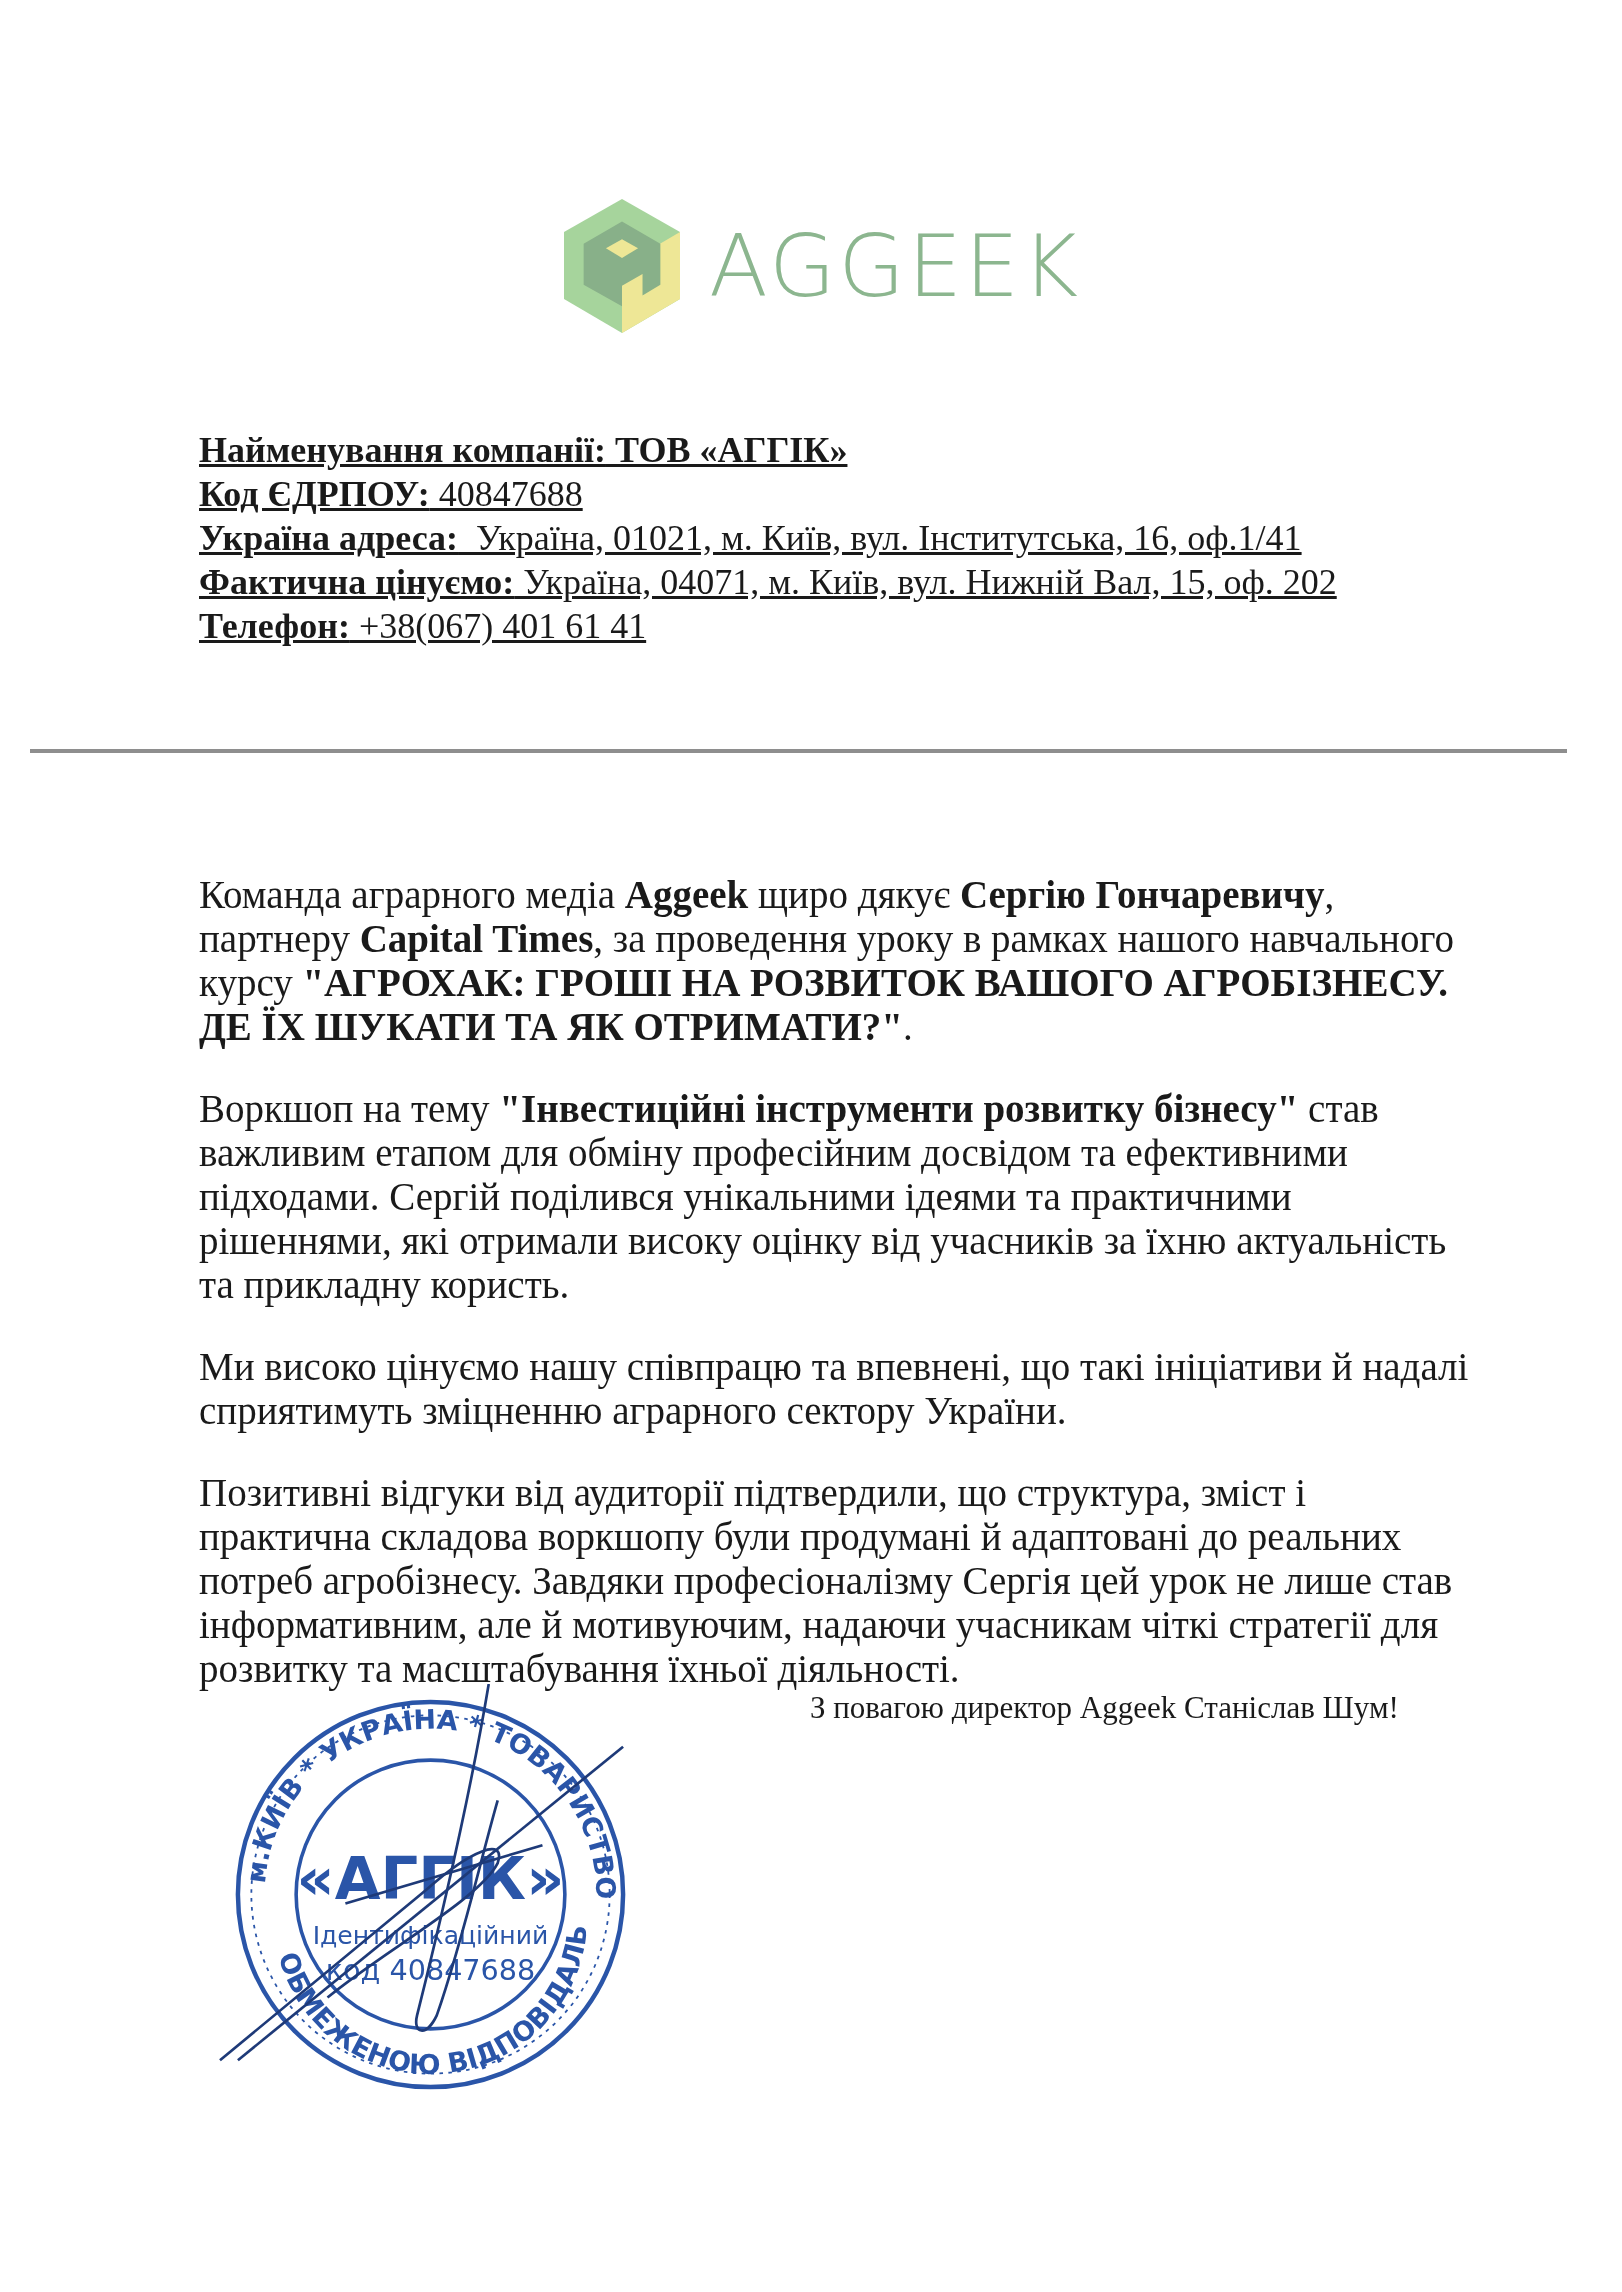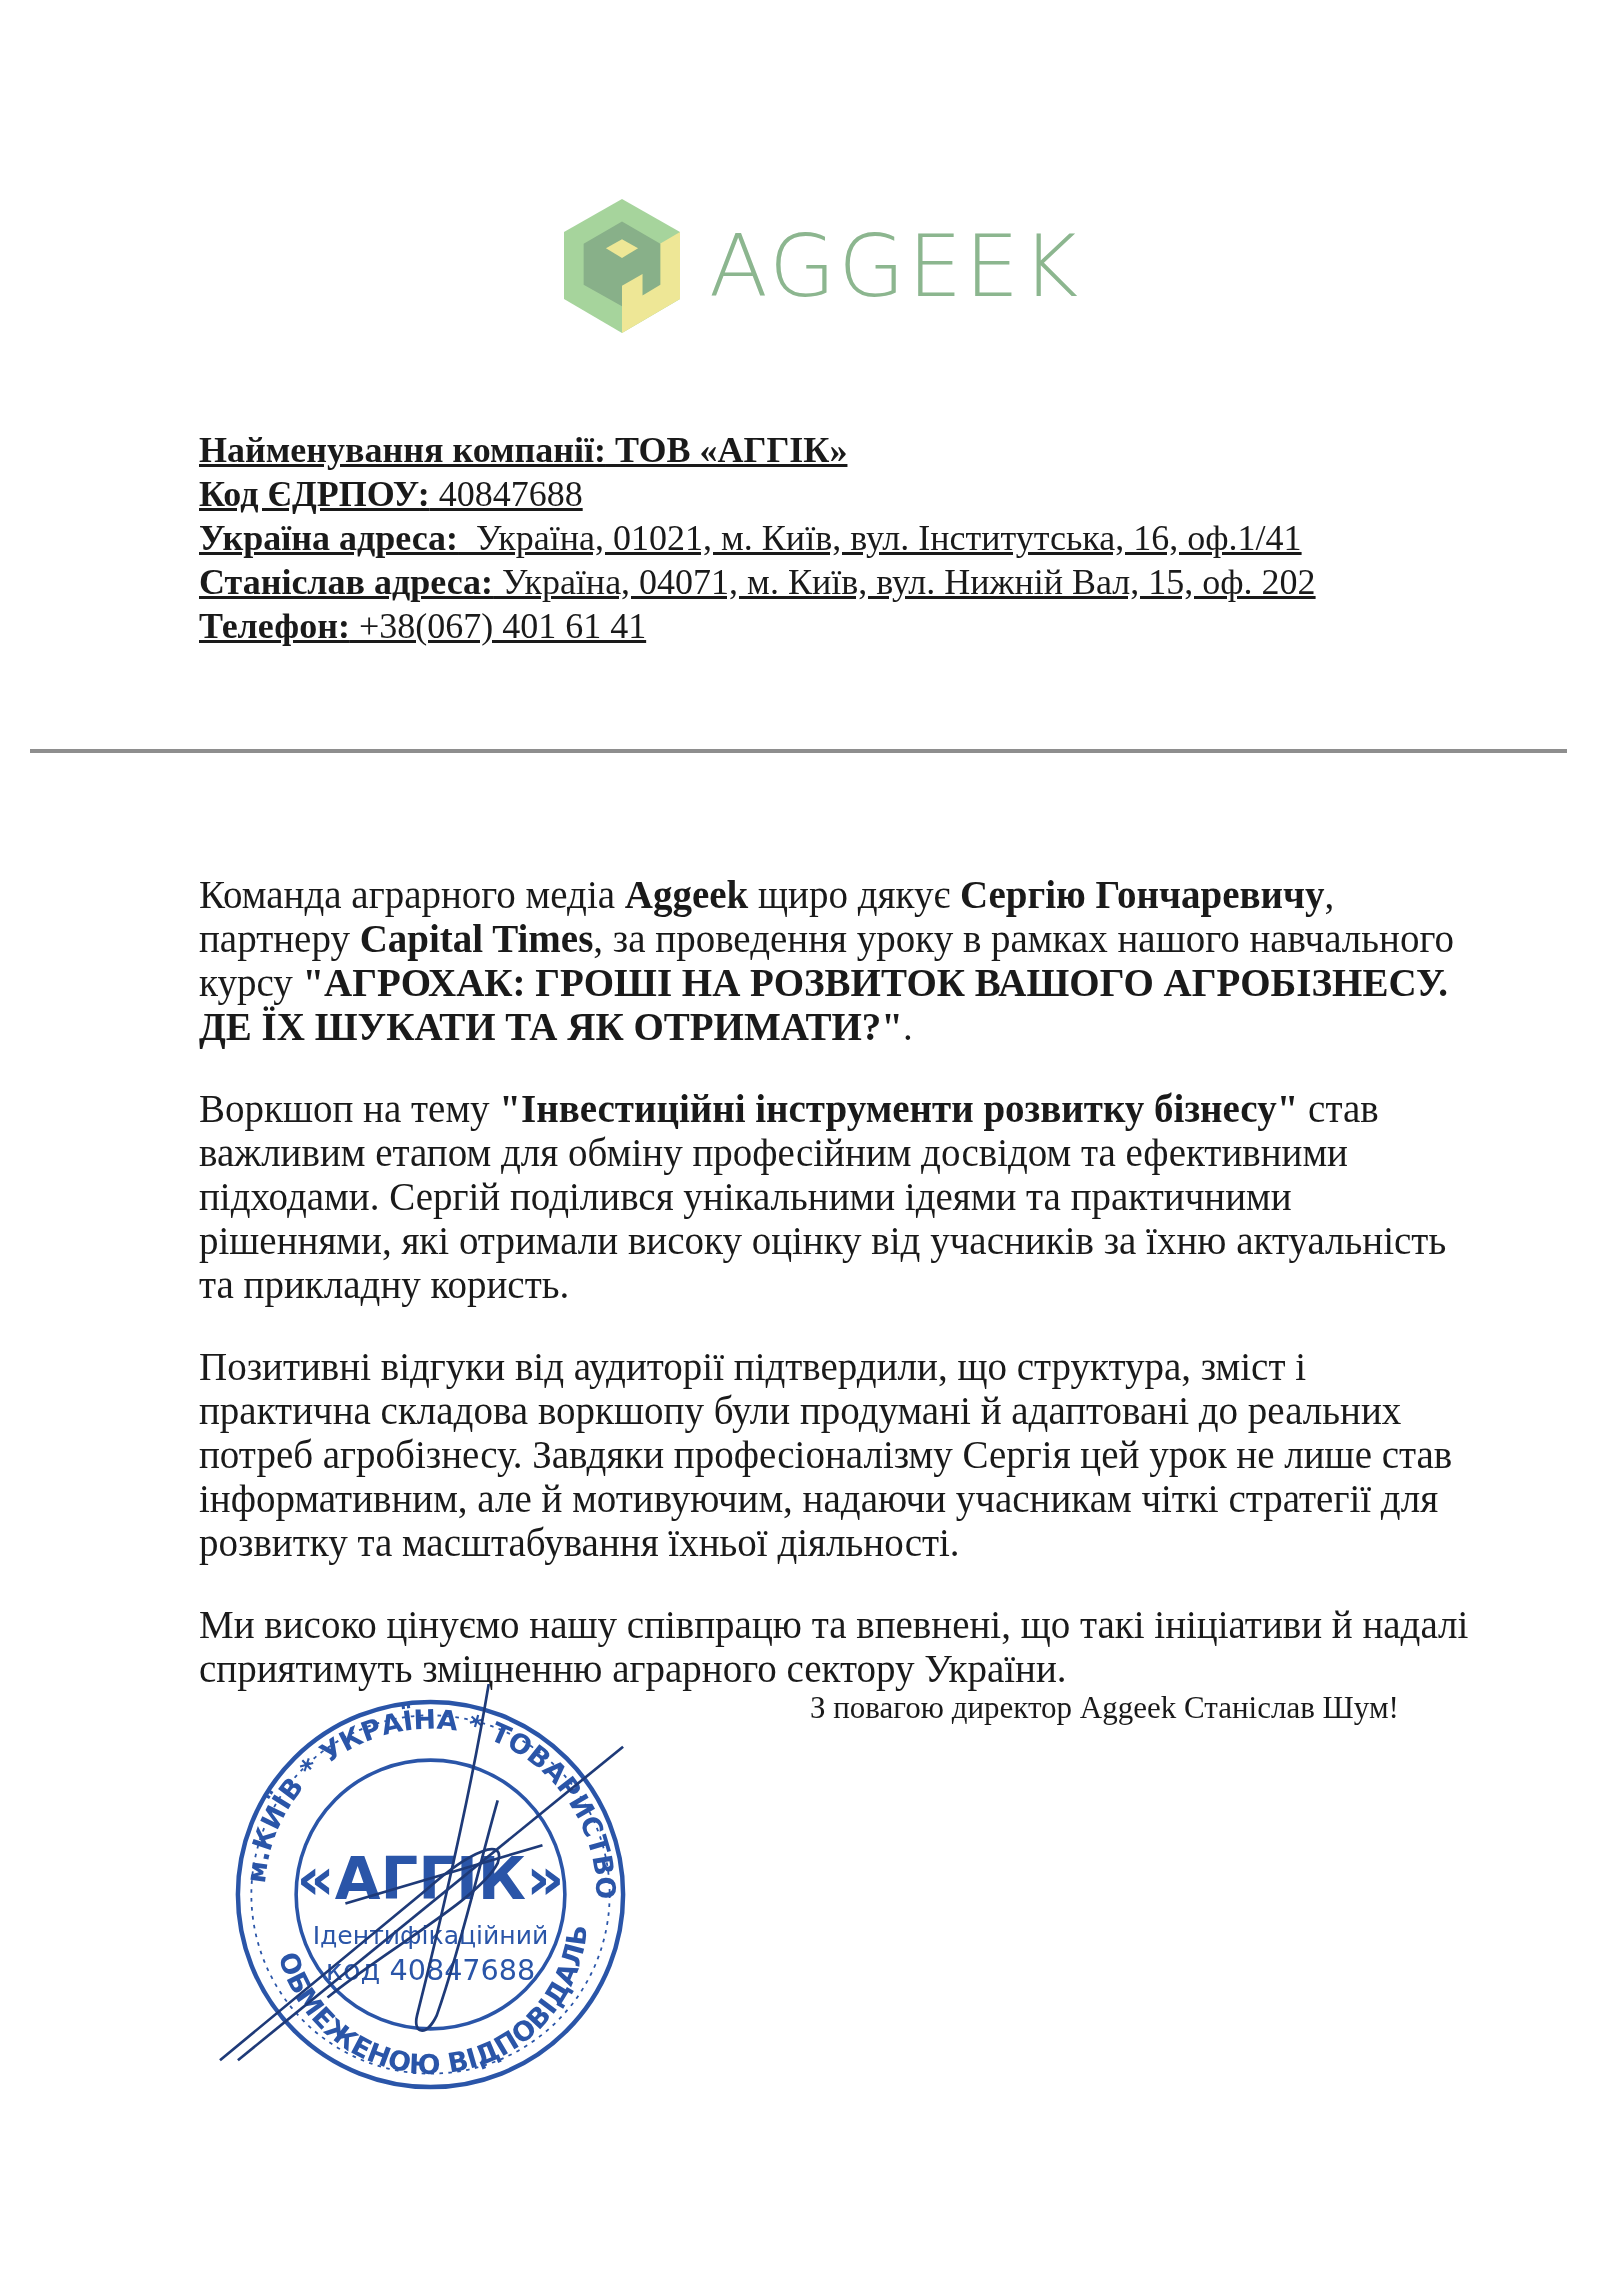--- a/index.html
+++ b/index.html
@@ -30,31 +30,31 @@
     <polygon points="65,45 83,55 65,66 47,55" fill="#eee796"></polygon>
     <polygon points="65,97 88,84 88,108 65,120" fill="#a6d49c" opacity="0.0"></polygon>
   </svg>
   <span class="wordmark">AGGEEK</span>
 </div>
 
 <div class="info">
   <div class="row"><b>Найменування компанії:</b><b> ТОВ «АГГІК»</b></div>
   <div class="row"><b>Код ЄДРПОУ:</b><span> 40847688</span></div>
   <div class="row"><b>Україна адреса:</b><span style="white-space:pre">  Україна, 01021, м. Київ, вул. Інститутська, 16, оф.1/41</span></div>
-  <div class="row"><b>Станіслав адреса:</b><span> Україна, 04071, м. Київ, вул. Нижній Вал, 15, оф. 202</span></div>
+  <div class="row"><b>Фактична цінуємо:</b><span> Україна, 04071, м. Київ, вул. Нижній Вал, 15, оф. 202</span></div>
   <div class="row"><b>Телефон:</b><span> +38(067) 401 61 41</span></div>
 </div>
 
 <div class="divider"></div>
 
 <div class="body-text">
   <p><span>Команда аграрного медіа </span><b>Aggeek</b><span> щиро дякує </span><b>Сергію Гончаревичу</b><span>, партнеру </span><b>Capital Times</b><span>, за проведення уроку в рамках нашого навчального курсу </span><b>"АГРОХАК: ГРОШІ НА РОЗВИТОК ВАШОГО АГРОБІЗНЕСУ. ДЕ ЇХ ШУКАТИ ТА ЯК ОТРИМАТИ?"</b><span>.</span></p>
   <p><span>Воркшоп на тему </span><b>"Інвестиційні інструменти розвитку бізнесу"</b><span> став важливим етапом для обміну професійним досвідом та ефективними підходами. Сергій поділився унікальними ідеями та практичними рішеннями, які отримали високу оцінку від учасників за їхню актуальність та прикладну користь.</span></p>
+  <p>Ми високо цінуємо нашу співпрацю та впевнені, що такі ініціативи й надалі сприятимуть зміцненню аграрного сектору України.</p>
   <p>Позитивні відгуки від аудиторії підтвердили, що структура, зміст і практична складова воркшопу були продумані й адаптовані до реальних потреб агробізнесу. Завдяки професіоналізму Сергія цей урок не лише став інформативним, але й мотивуючим, надаючи учасникам чіткі стратегії для розвитку та масштабування їхньої діяльності.</p>
-  <p>Ми високо цінуємо нашу співпрацю та впевнені, що такі ініціативи й надалі сприятимуть зміцненню аграрного сектору України.</p>
 </div>
 
 <div class="sign">З повагою директор Aggeek Станіслав Шум!</div>
 
 <svg class="stamp" viewBox="0 0 510 470">
   <defs>
     <path id="ringTop" d="M 70,235 A 185,185 0 0 1 440,235"></path>
     <path id="ringBot" d="M 80,260 A 175,175 0 0 0 430,260"></path>
   </defs>
   <g fill="none" stroke="#2a55a8">

